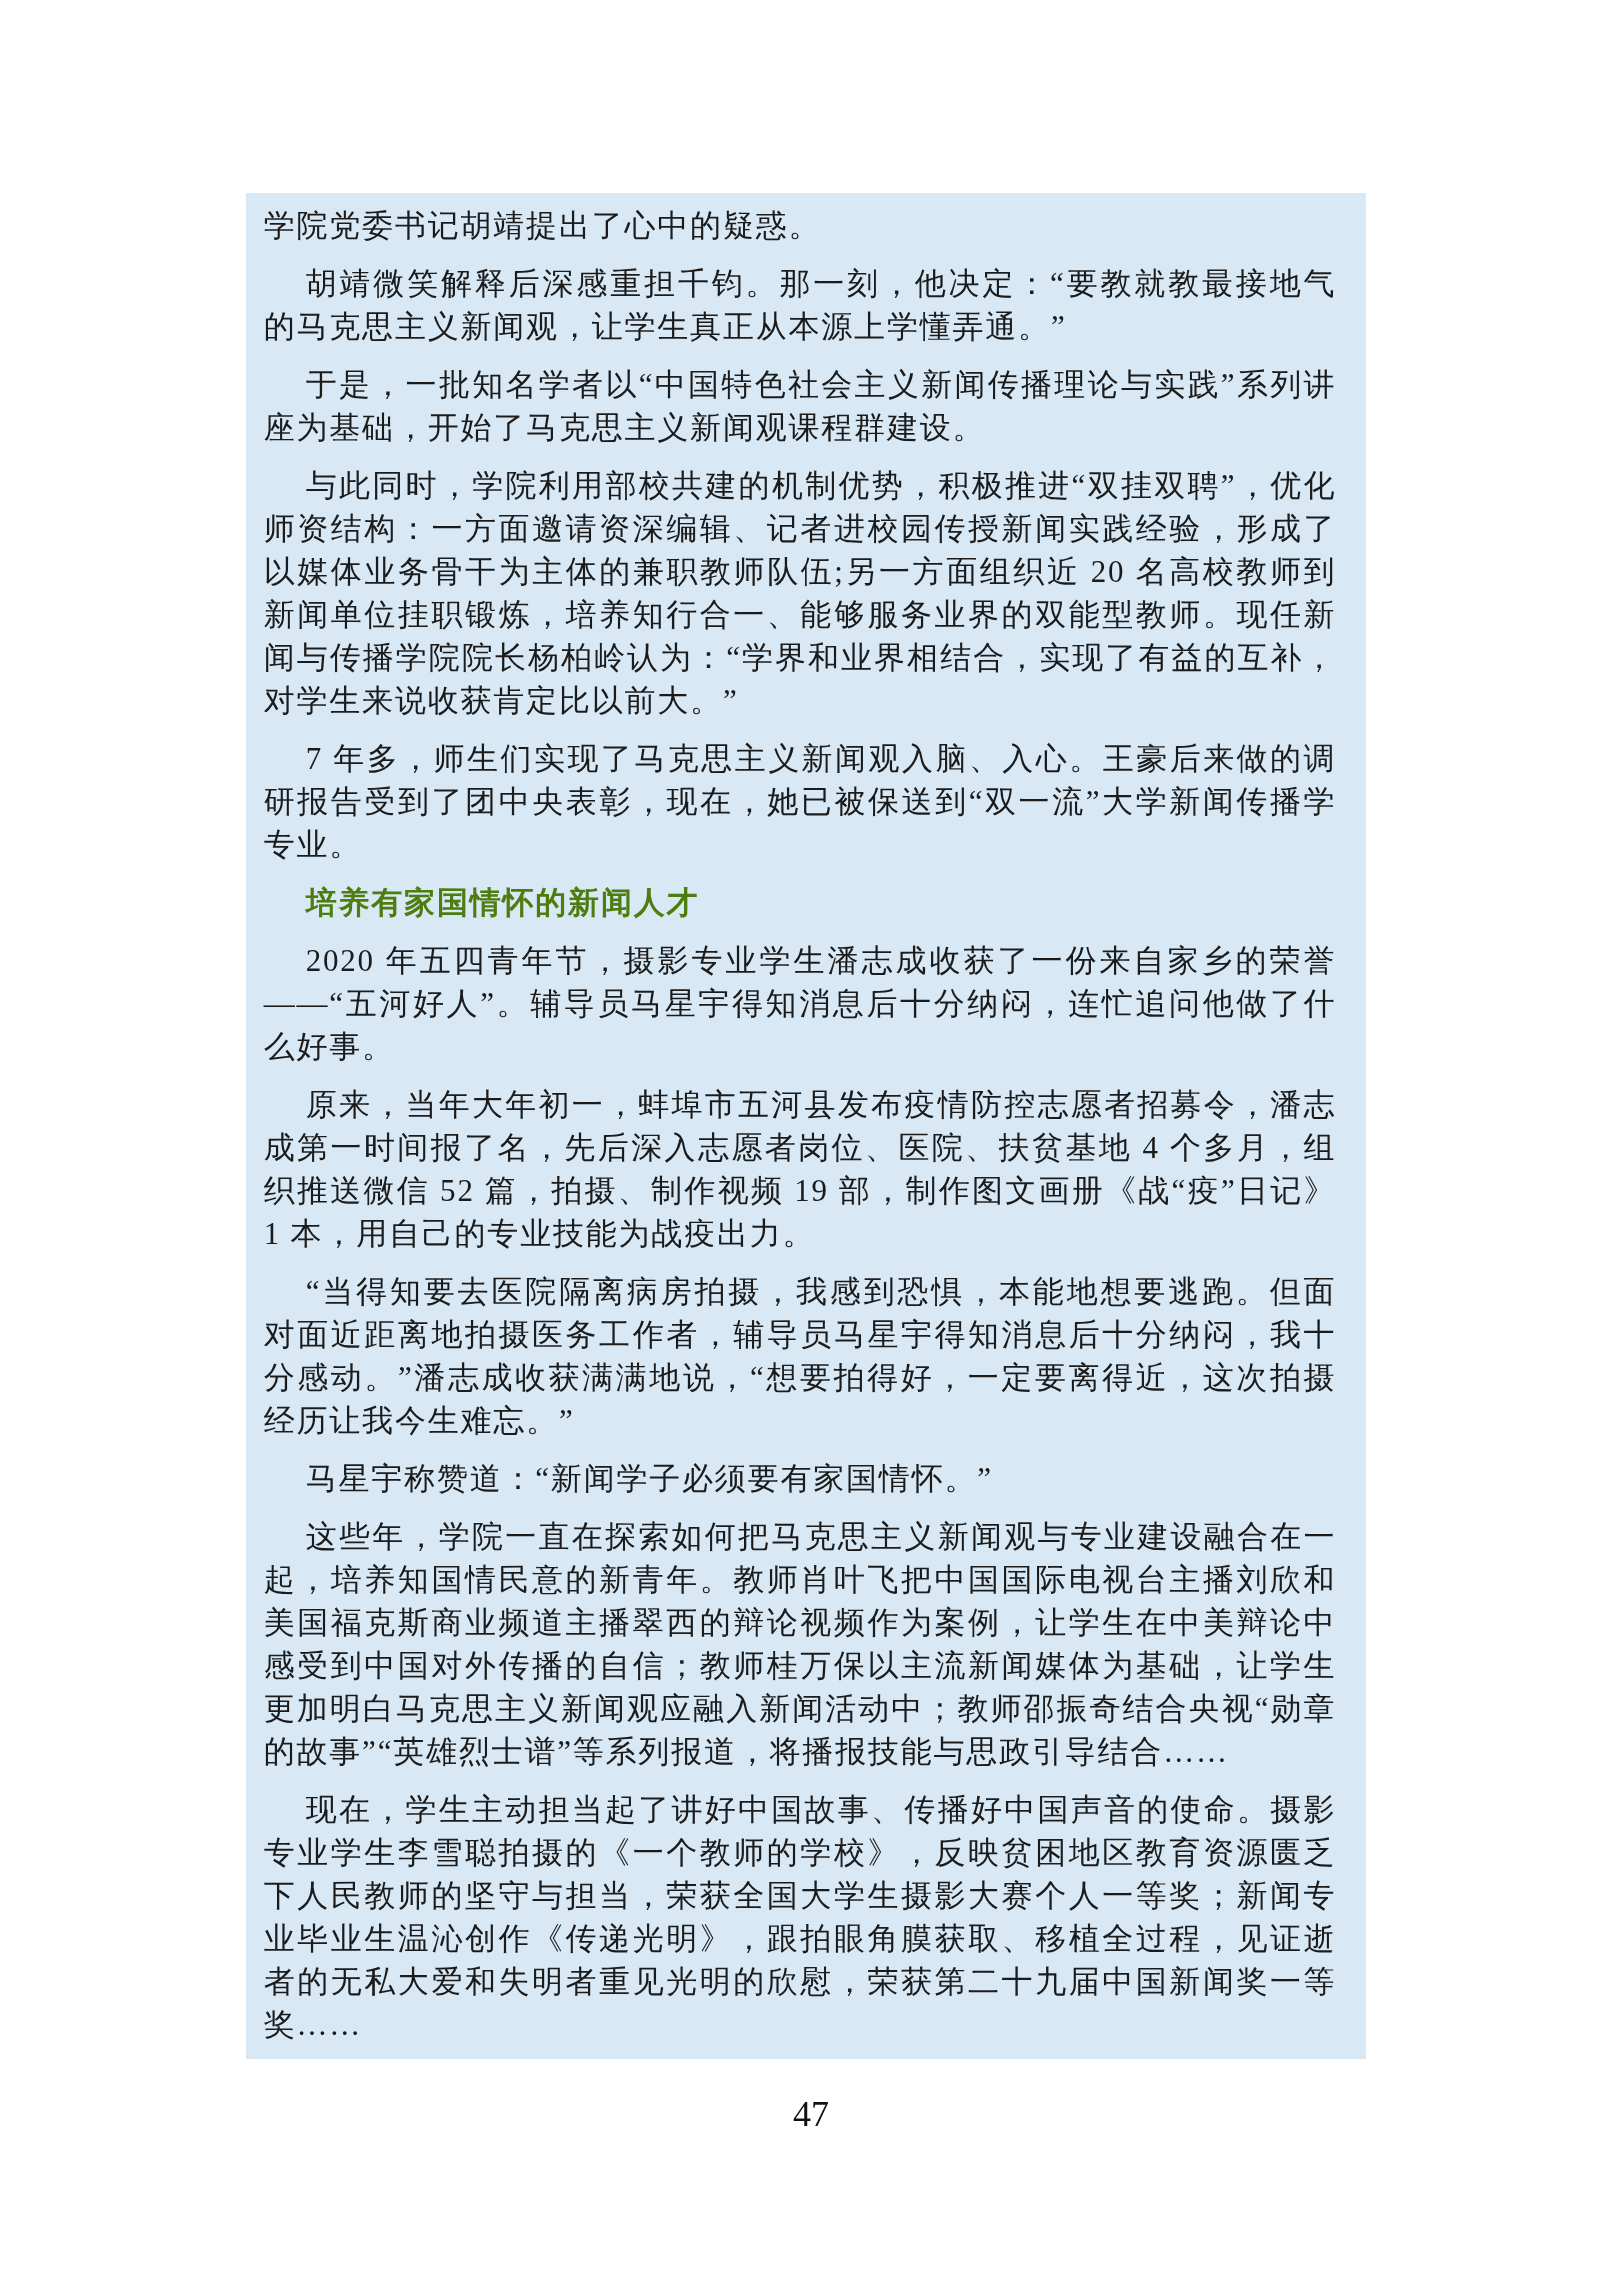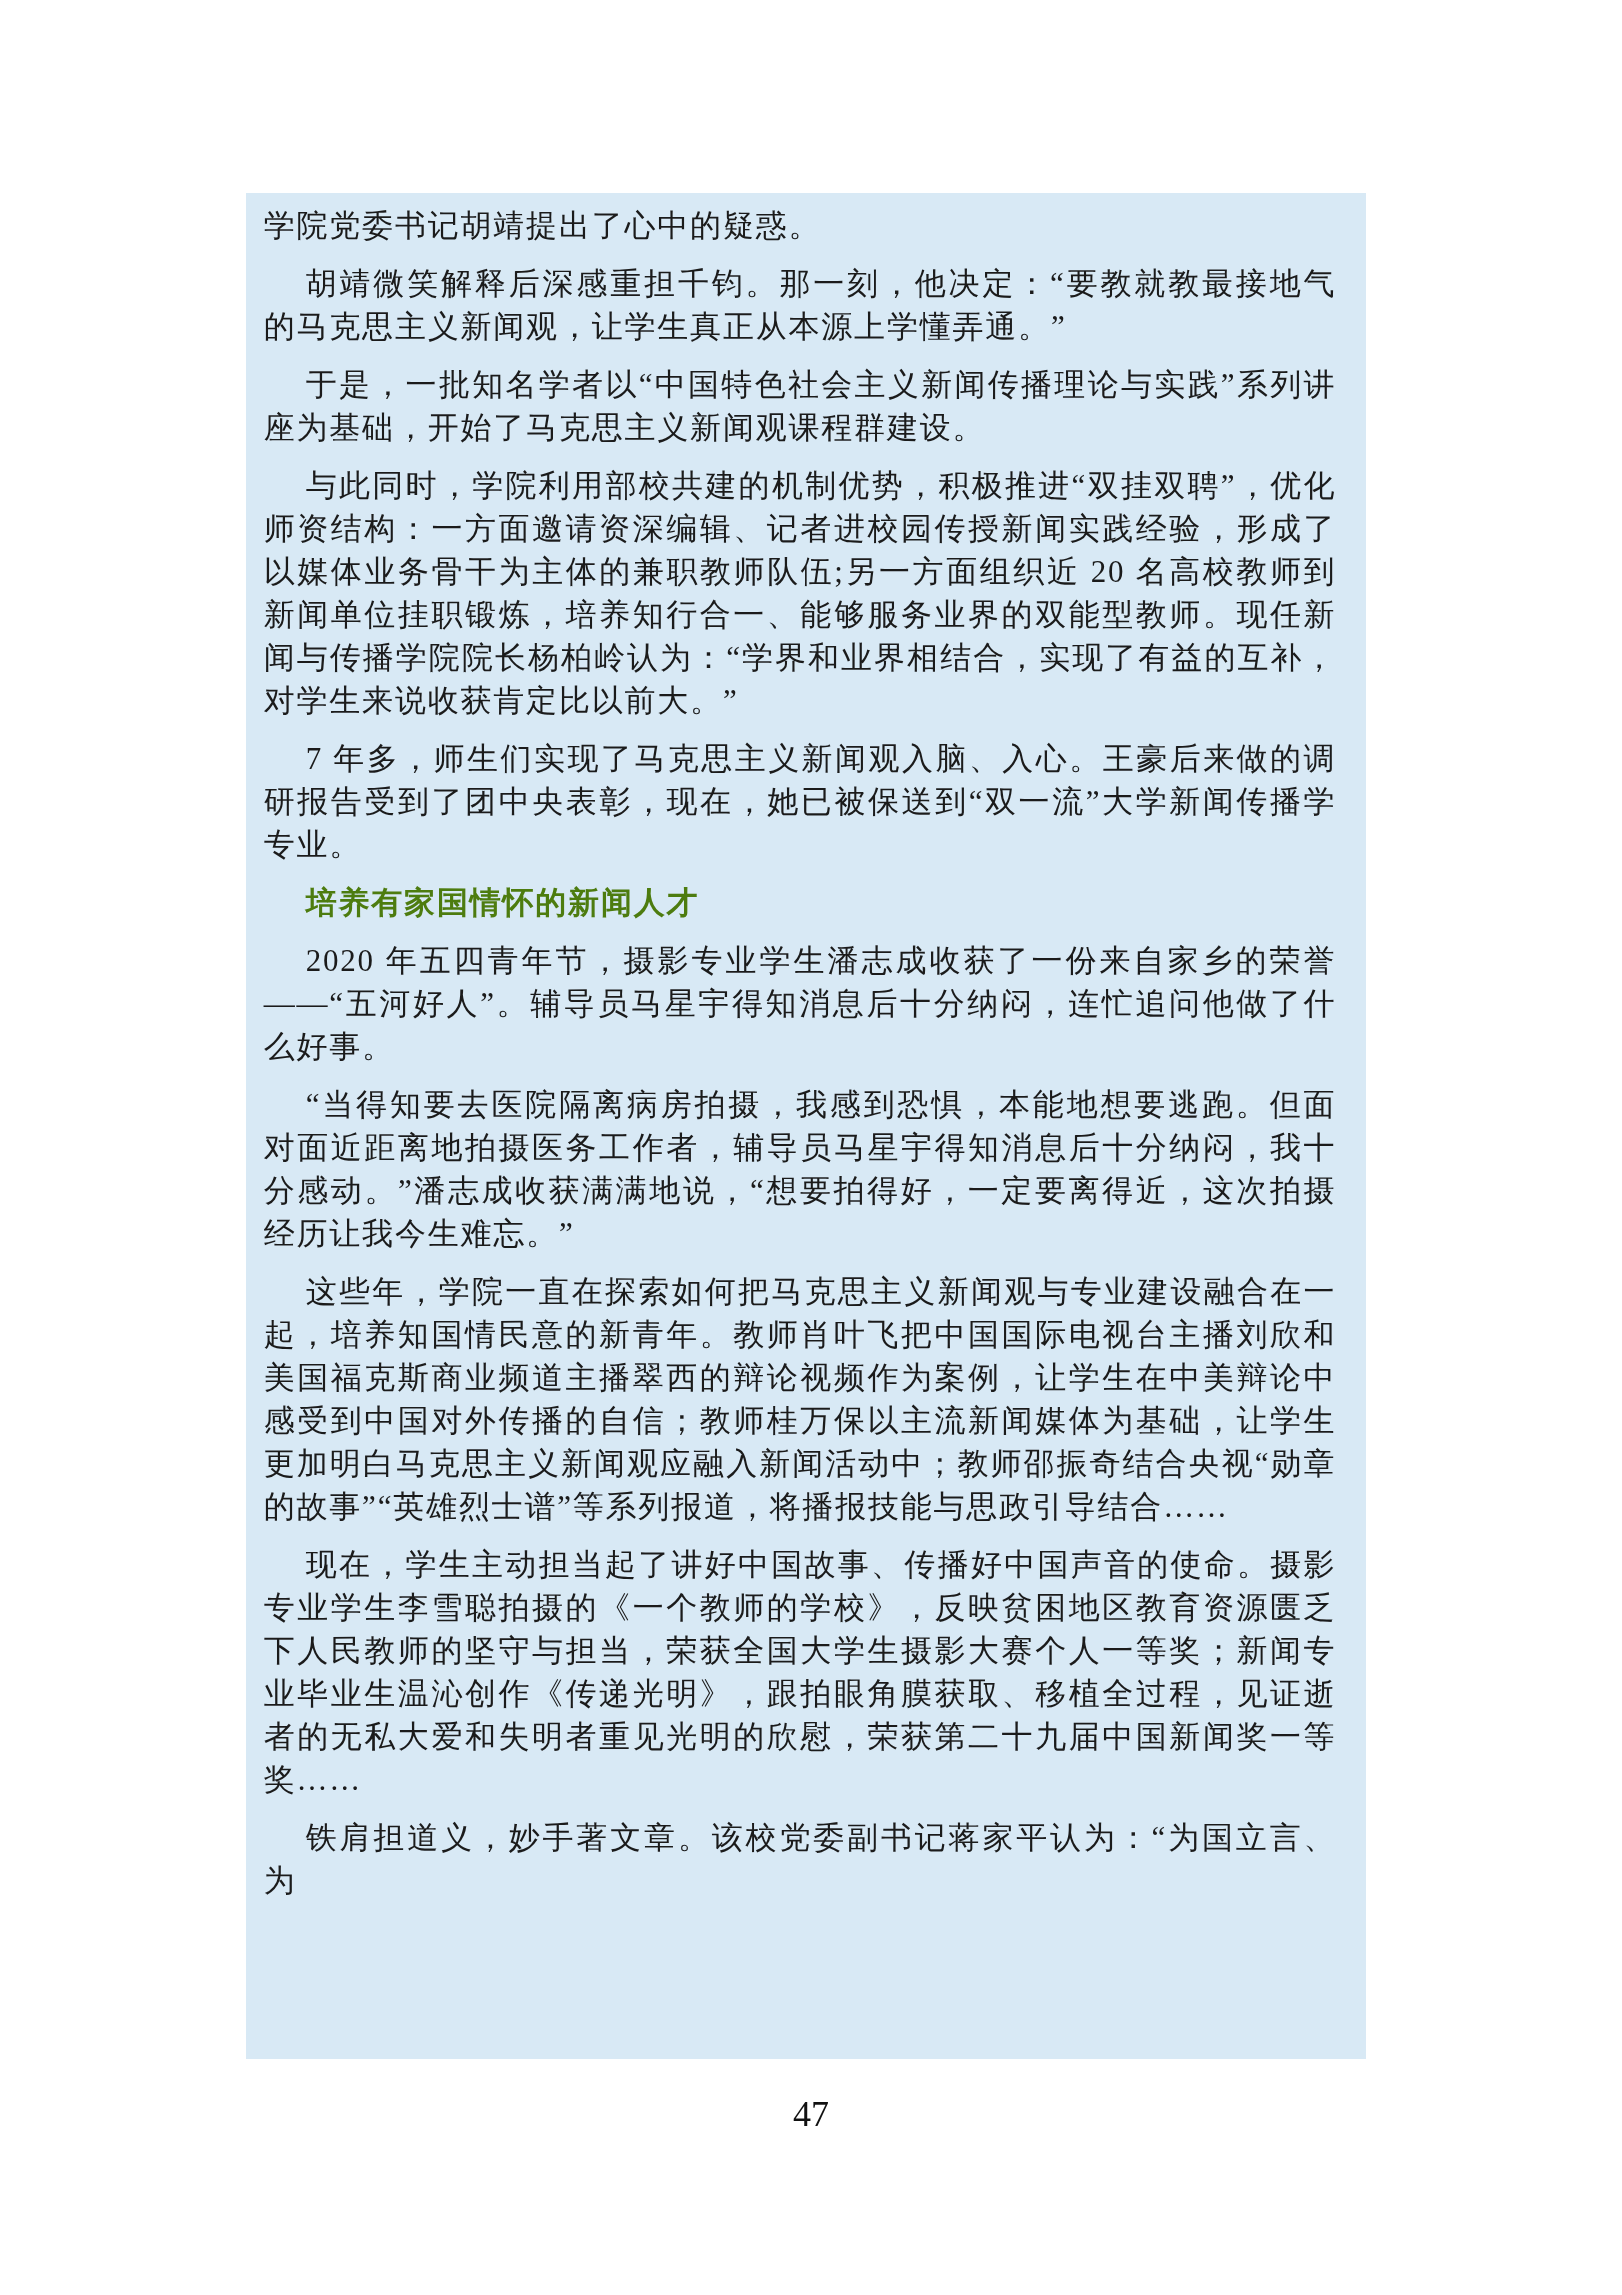--- a/index.html
+++ b/index.html
@@ -53,20 +53,22 @@
 <body>
 
 <div class="content-panel" id="article" style="background-color: rgb(216, 233, 245);">
     <p class="body">学院党委书记胡靖提出了心中的疑惑。</p>
     <p class="body indent">胡靖微笑解释后深感重担千钧。那一刻，他决定：“要教就教最接地气的马克思主义新闻观，让学生真正从本源上学懂弄通。”</p>
     <p class="body indent">于是，一批知名学者以“中国特色社会主义新闻传播理论与实践”系列讲座为基础，开始了马克思主义新闻观课程群建设。</p>
     <p class="body indent">与此同时，学院利用部校共建的机制优势，积极推进“双挂双聘”，优化师资结构：一方面邀请资深编辑、记者进校园传授新闻实践经验，形成了以媒体业务骨干为主体的兼职教师队伍;另一方面组织近 20 名高校教师到新闻单位挂职锻炼，培养知行合一、能够服务业界的双能型教师。现任新闻与传播学院院长杨柏岭认为：“学界和业界相结合，实现了有益的互补，对学生来说收获肯定比以前大。”</p>
     <p class="body indent">7 年多，师生们实现了马克思主义新闻观入脑、入心。王豪后来做的调研报告受到了团中央表彰，现在，她已被保送到“双一流”大学新闻传播学专业。</p>
     <p class="heading indent">培养有家国情怀的新闻人才</p>
     <p class="body indent">2020 年五四青年节，摄影专业学生潘志成收获了一份来自家乡的荣誉——“五河好人”。辅导员马星宇得知消息后十分纳闷，连忙追问他做了什么好事。</p>
+    <p class="body indent">原来，当年大年初一，蚌埠市五河县发布疫情防控志愿者招募令，潘志成第一时间报了名，先后深入志愿者岗位、医院、扶贫基地 4 个多月，组织推送微信 52 篇，拍摄、制作视频 19 部，制作图文画册《战“疫”日记》1 本，用自己的专业技能为战疫出力。</p>
     <p class="body indent">“当得知要去医院隔离病房拍摄，我感到恐惧，本能地想要逃跑。但面对面近距离地拍摄医务工作者，辅导员马星宇得知消息后十分纳闷，我十分感动。”潘志成收获满满地说，“想要拍得好，一定要离得近，这次拍摄经历让我今生难忘。”</p>
+    <p class="body indent">马星宇称赞道：“新闻学子必须要有家国情怀。”</p>
     <p class="body indent">这些年，学院一直在探索如何把马克思主义新闻观与专业建设融合在一起，培养知国情民意的新青年。教师肖叶飞把中国国际电视台主播刘欣和美国福克斯商业频道主播翠西的辩论视频作为案例，让学生在中美辩论中感受到中国对外传播的自信；教师桂万保以主流新闻媒体为基础，让学生更加明白马克思主义新闻观应融入新闻活动中；教师邵振奇结合央视“勋章的故事”“英雄烈士谱”等系列报道，将播报技能与思政引导结合……</p>
     <p class="body indent">现在，学生主动担当起了讲好中国故事、传播好中国声音的使命。摄影专业学生李雪聪拍摄的《一个教师的学校》，反映贫困地区教育资源匮乏下人民教师的坚守与担当，荣获全国大学生摄影大赛个人一等奖；新闻专业毕业生温沁创作《传递光明》，跟拍眼角膜获取、移植全过程，见证逝者的无私大爱和失明者重见光明的欣慰，荣获第二十九届中国新闻奖一等奖……</p>
     <p class="body indent">铁肩担道义，妙手著文章。该校党委副书记蒋家平认为：“为国立言、为</p>
   </div>
 
 <div class="page-number">47</div>
 
 
 </body></html>

